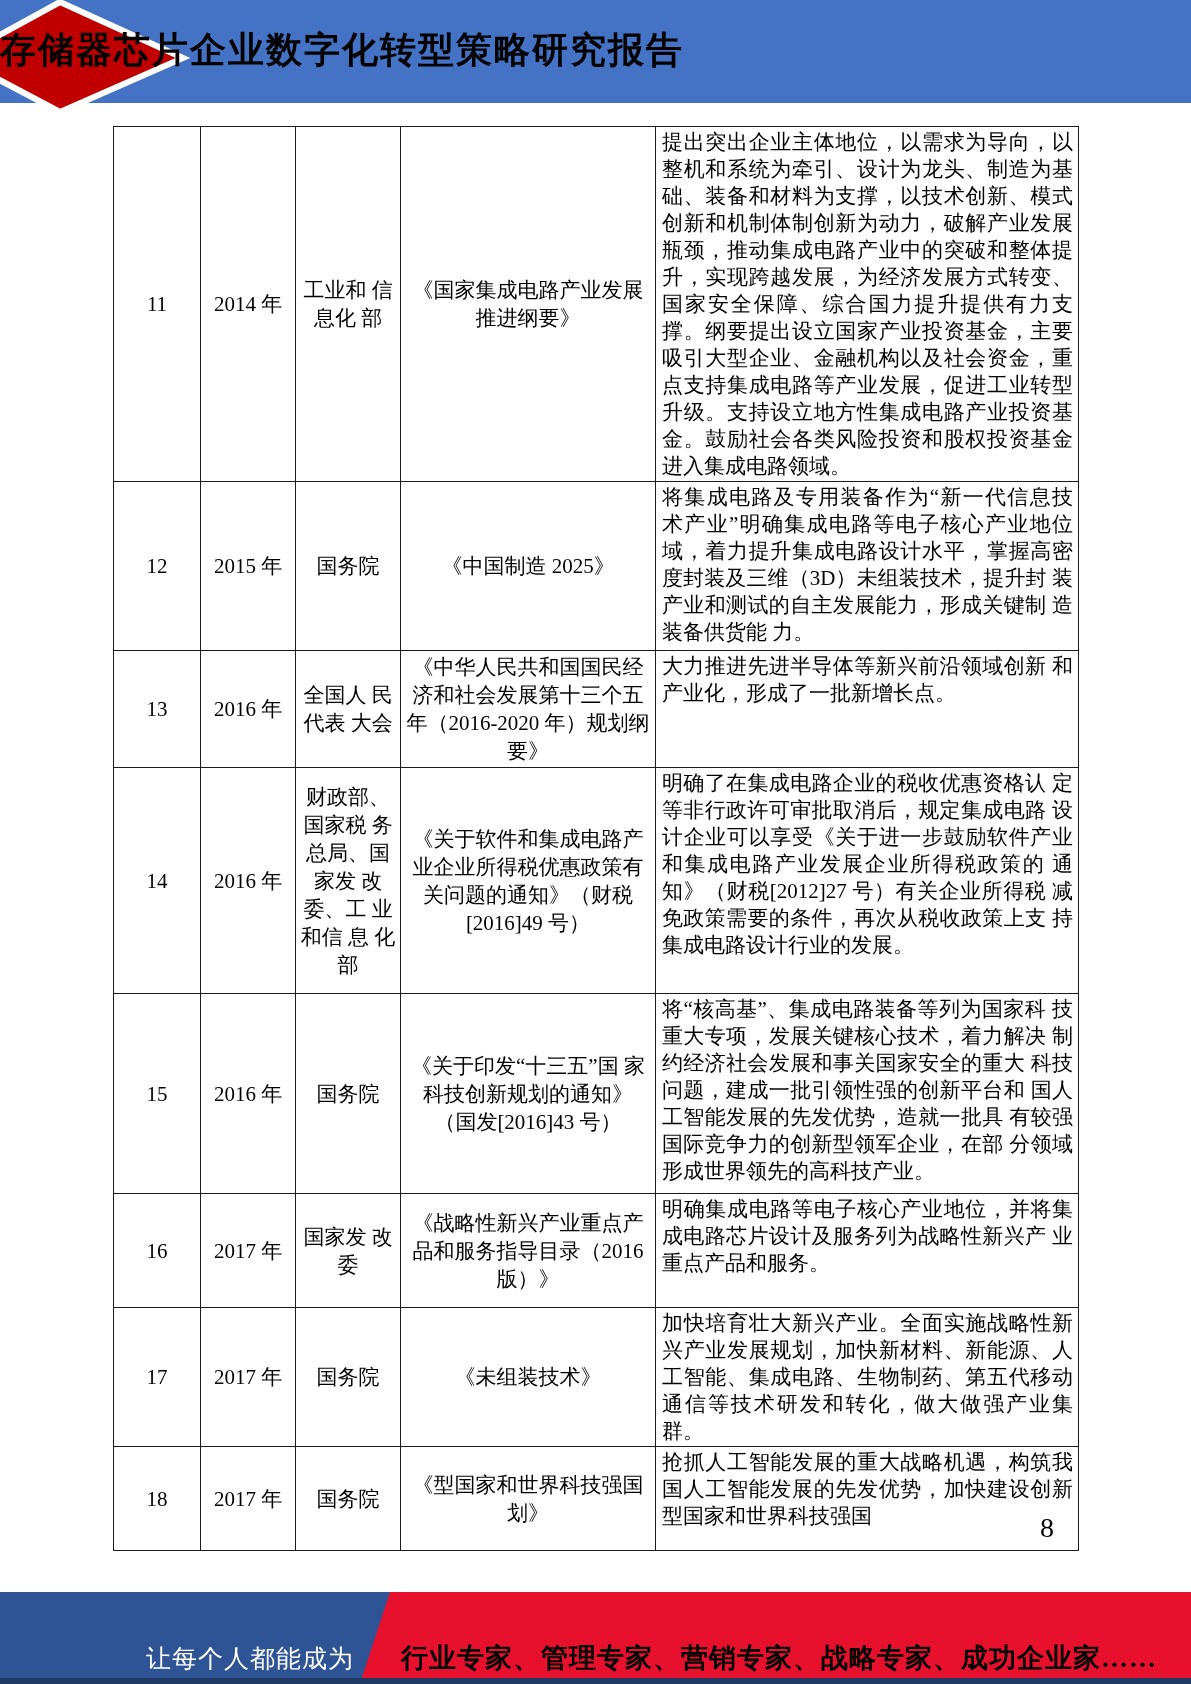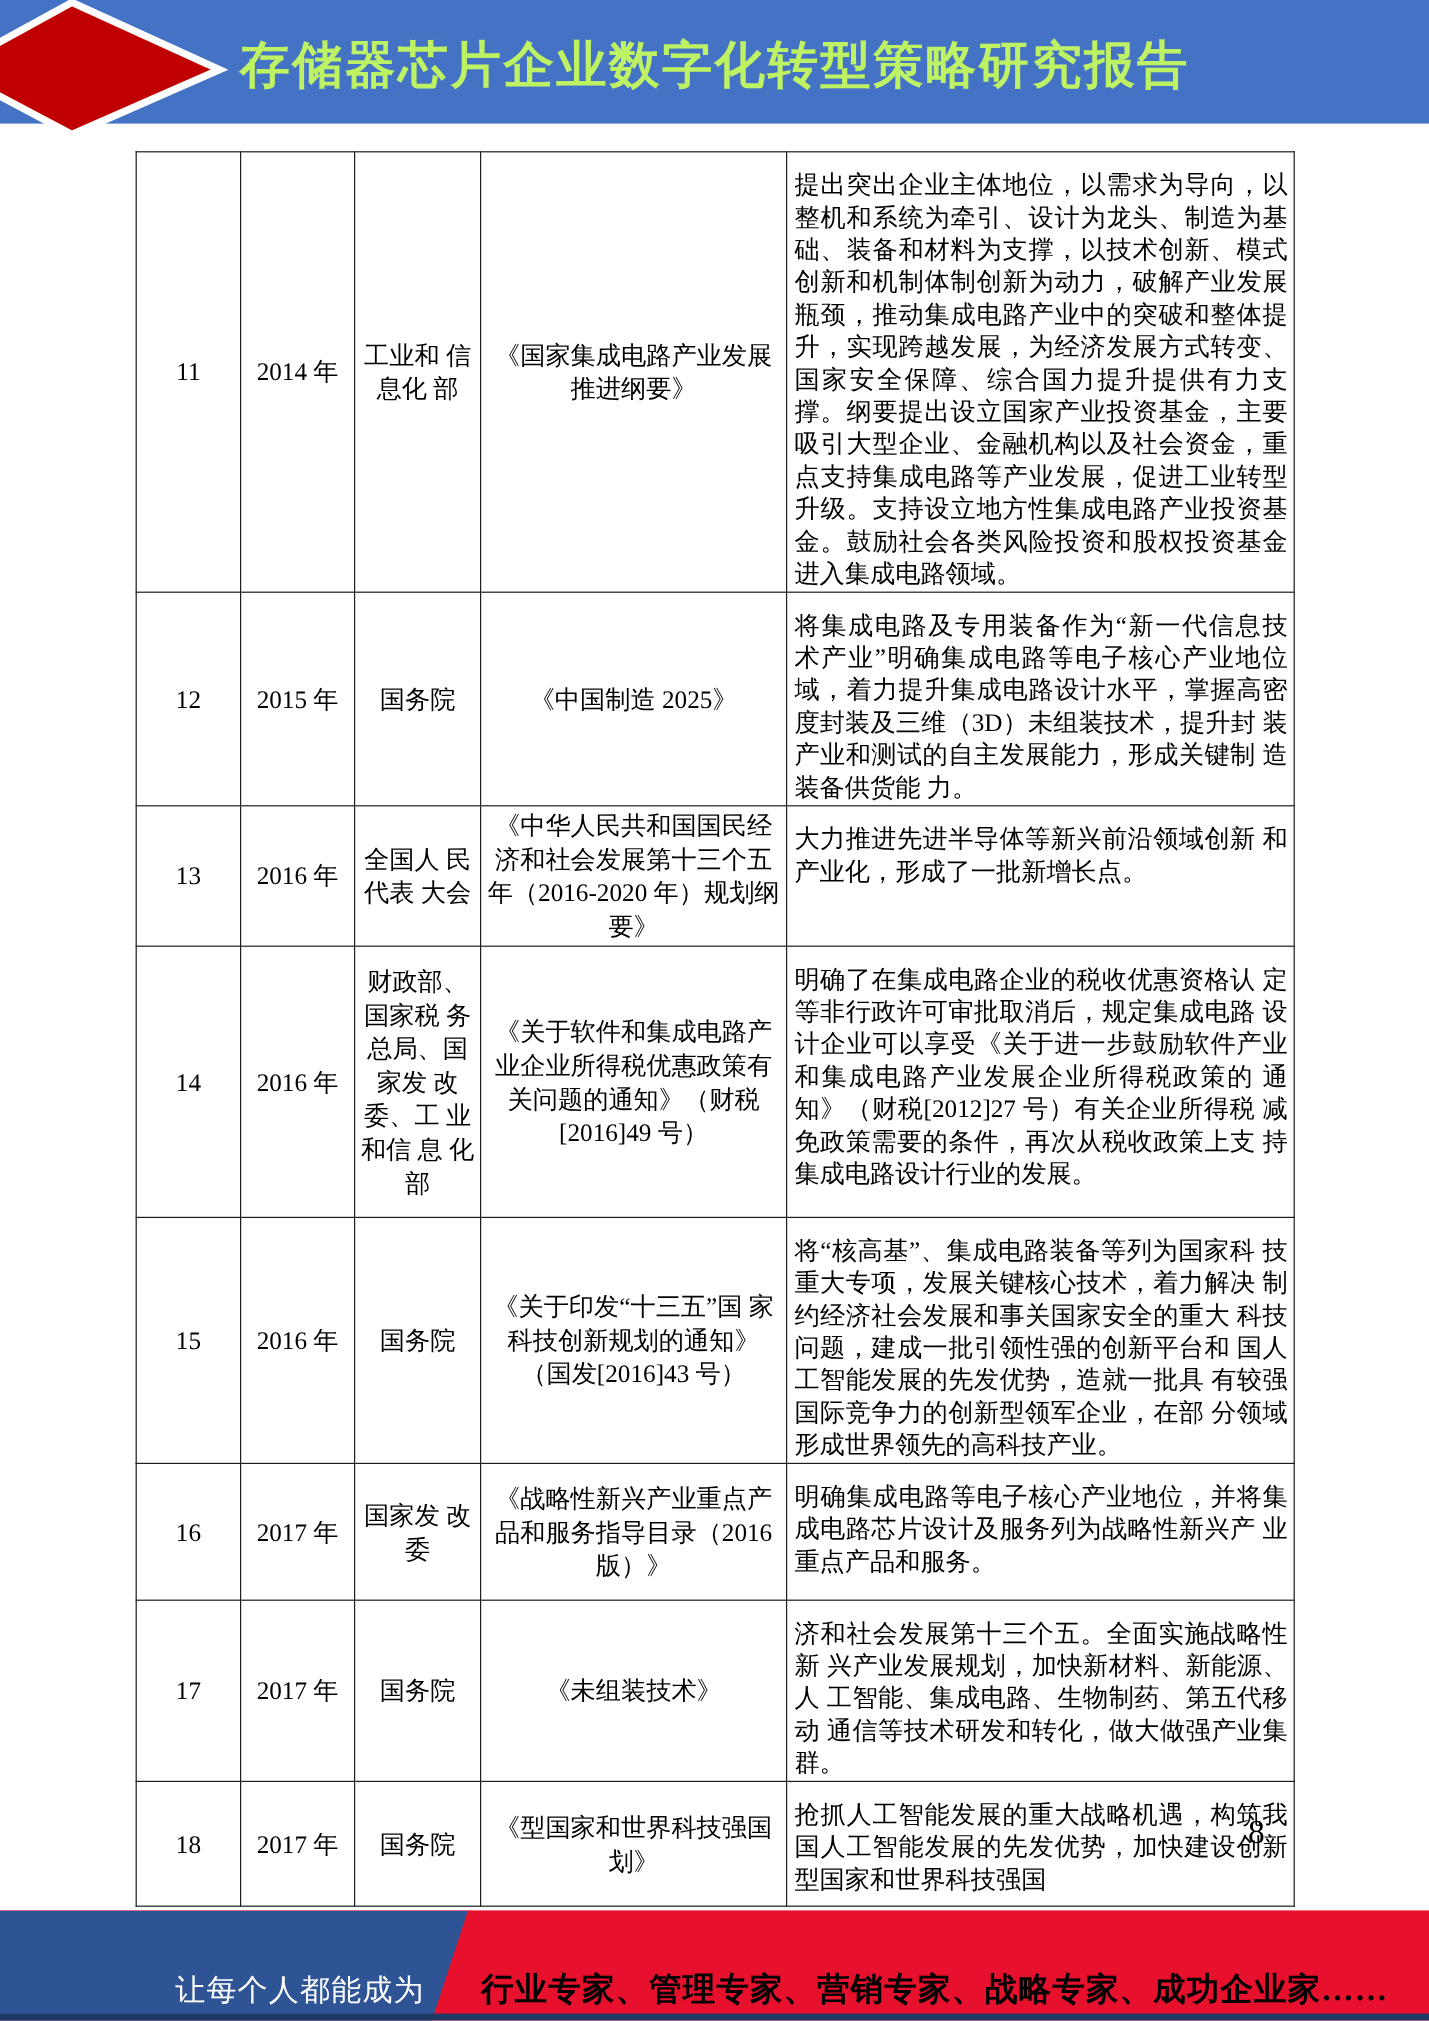--- a/index.html
+++ b/index.html
@@ -3,34 +3,34 @@
 <meta charset="utf-8">
 <style>
   html,body{margin:0;padding:0;background:#e9e9e9;}
   .page{
     position:relative;width:1191px;height:1684px;margin:0 auto;background:#ffffff;
     font-family:"Liberation Serif","DejaVu Serif",serif;color:#000;overflow:hidden;
   }
   
   .header{position:absolute;left:0;top:0;width:100%;height:103px;background:#4472C4;}
   .header-title{
-    position:absolute;left:0;top:26px;width:100%;text-align:center;
-    font-size:42px;font-weight:bold;color:#bef264;letter-spacing:2px;
+    position:absolute;left:0;top:26px;width:100%;
+    font-size:36px;font-weight:bold;color:#000000;letter-spacing:2px;
   }
   .arrow-svg{position:absolute;left:0;top:0;overflow:visible;}
   
   table.policy-table{
     position:absolute;left:113px;top:126px;width:965px;
     border-collapse:collapse;table-layout:fixed;
   }
   table.policy-table td{
     border:1.5px solid #1c1c1c;font-size:21px;overflow:hidden;
   }
   td.c-center{text-align:center;vertical-align:middle;line-height:28px;padding:2px 3px;}
-  td.c-desc{text-align:justify;text-justify:inter-ideograph;vertical-align:top;line-height:27px;padding:14px 5px 1px 6px;}
+  td.c-desc{text-align:justify;text-justify:inter-ideograph;vertical-align:top;line-height:27px;padding:2px 5px 1px 6px;}
   tr.r-11{height:328px;} tr.r-12{height:169px;} tr.r-13{height:114px;}
   tr.r-14{height:226px;} tr.r-15{height:200px;} tr.r-16{height:114px;}
   tr.r-17{height:119px;} tr.r-18{height:104px;}
   
   .page-num{position:absolute;left:1040px;top:1512px;font-size:28px;}
   
   .footer{position:absolute;left:0;bottom:0;width:100%;height:92px;background:#E8112D;}
   .footer-blue{
     position:absolute;left:0;top:0;width:100%;height:100%;background:#2F5496;
     clip-path:polygon(0 0,390px 0,352px 116px,0 116px);
@@ -106,21 +106,21 @@
           <td class="c-center">2017 年</td>
           <td class="c-center">国家发 改 委</td>
           <td class="c-center">《战略性新兴产业重点产 品和服务指导目录（2016 版）》</td>
           <td class="c-desc">明确集成电路等电子核心产业地位，并将集 成电路芯片设计及服务列为战略性新兴产 业重点产品和服务。</td>
         </tr>
         <tr class="r-17">
           <td class="c-center">17</td>
           <td class="c-center">2017 年</td>
           <td class="c-center">国务院</td>
           <td class="c-center">《未组装技术》</td>
-          <td class="c-desc">济和社会发展第十三个五。全面实施战略性新 兴产业发展规划，加快新材料、新能源、人 工智能、集成电路、生物制药、第五代移动 通信等技术研发和转化，做大做强产业集 群。</td>
+          <td class="c-desc">加快培育壮大新兴产业。全面实施战略性新 兴产业发展规划，加快新材料、新能源、人 工智能、集成电路、生物制药、第五代移动 通信等技术研发和转化，做大做强产业集 群。</td>
         </tr>
         <tr class="r-18">
           <td class="c-center">18</td>
           <td class="c-center">2017 年</td>
           <td class="c-center">国务院</td>
           <td class="c-center">《型国家和世界科技强国 划》</td>
           <td class="c-desc">抢抓人工智能发展的重大战略机遇，构筑我 国人工智能发展的先发优势，加快建设创新 型国家和世界科技强国</td>
         </tr>
       </tbody>
   </table>

